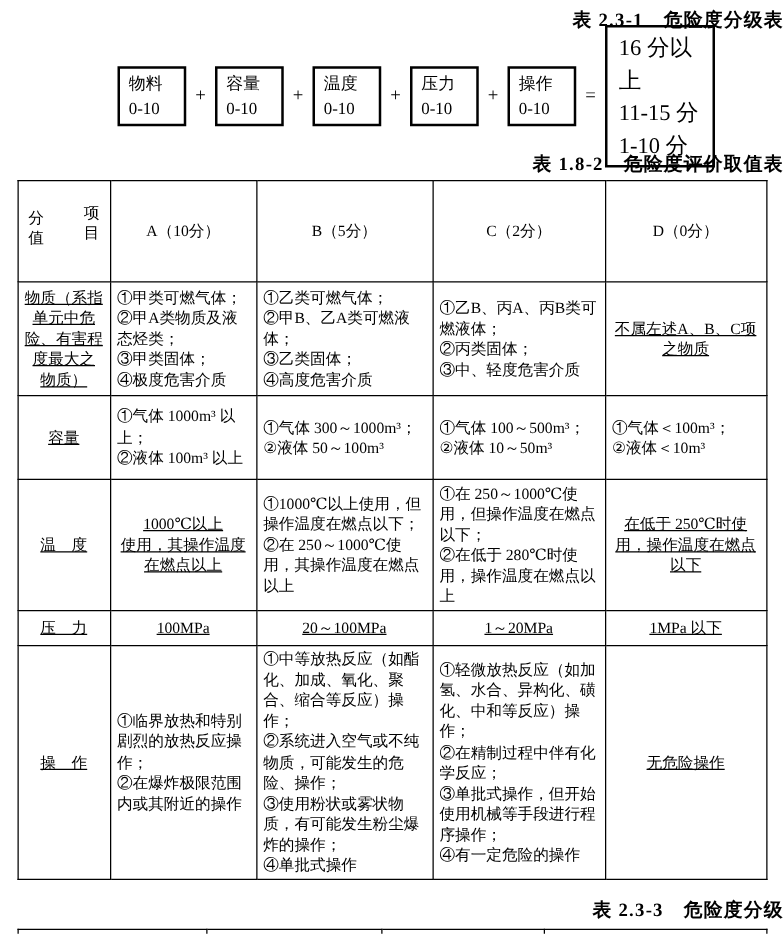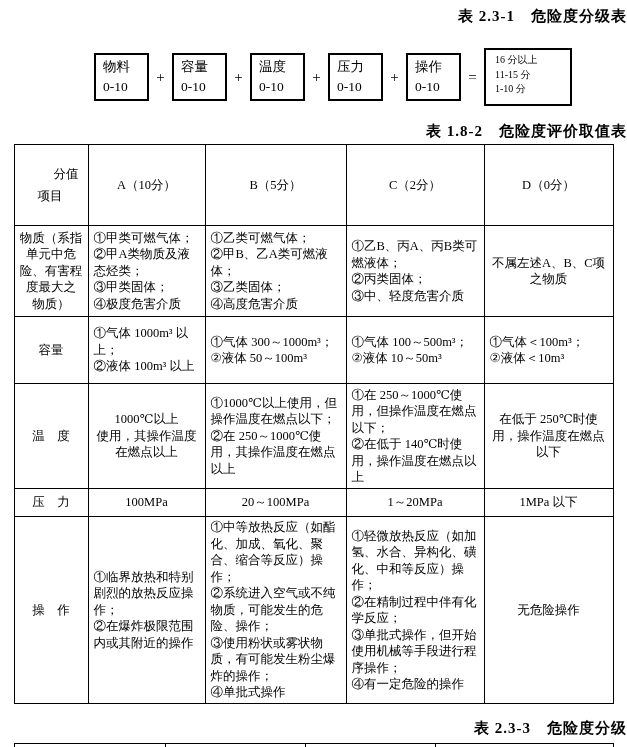--- a/index.html
+++ b/index.html
@@ -28,33 +28,33 @@
     padding:2px 0 0 7px;
     font-size:13.5px; line-height:1.5;
   }
   .op {
     width:23px; text-align:center; font-size:15px;
   }
   .result-box {
     border:2px solid #000; box-sizing:border-box;
     width:88px; min-height:58px;
     padding:3px 4px 3px 9px;
-    font-size:10px; line-height:1.45;
+    font-size:18px; line-height:1.45;
   }
 
   
   table { border-collapse:collapse; table-layout:fixed; margin:3px auto 0; }
   td { border:1px solid #000; font-size:12.5px; line-height:1.32;
        padding:2px 5px; vertical-align:middle; white-space:pre-line;
        overflow:hidden; }
   .t2 { width:599px; }
   .t2 .c-left  { text-align:left; }
-  .t2 .c-cent  { text-align:center; }
+  .t2 .c-cent  { text-align:center;text-decoration:underline; }
   .corner-cell { padding:0; }
-  .corner-inner { display:flex; flex-direction:column; justify-content:space-between;
+  .corner-inner { display:flex; justify-content:space-between;
                   height:47px; box-sizing:border-box; }
   .corner-top    { text-align:right; padding:4px 9px 0 0; }
   .corner-bottom { text-align:left;  padding:0 0 4px 23px; }
   .col-head { text-align:center; }
   .h-head td { height:47px; }
   .h-r0 td { height:86px; }
   .h-r1 td { height:62px; }
   .h-r2 td { height:100px; }
   .h-r3 td { height:23px; }
   .h-r4 td { height:182px; }
@@ -155,21 +155,21 @@
 ②液体＜10m³</td>
   </tr>
   <tr class="h-r2">
     <td class="c-cent">温　度</td>
     <td class="c-cent">1000℃以上
 使用，其操作温度
 在燃点以上</td>
     <td class="c-left">①1000℃以上使用，但操作温度在燃点以下；
 ②在 250～1000℃使用，其操作温度在燃点以上</td>
     <td class="c-left">①在 250～1000℃使用，但操作温度在燃点以下；
-②在低于 140℃时使用，操作温度在燃点以上</td>
+②在低于 280℃时使用，操作温度在燃点以上</td>
     <td class="c-cent">在低于 250℃时使用，操作温度在燃点以下</td>
   </tr>
   <tr class="h-r3">
     <td class="c-cent">压　力</td>
     <td class="c-cent">100MPa</td>
     <td class="c-cent">20～100MPa</td>
     <td class="c-cent">1～20MPa</td>
     <td class="c-cent">1MPa 以下</td>
   </tr>
   <tr class="h-r4">

